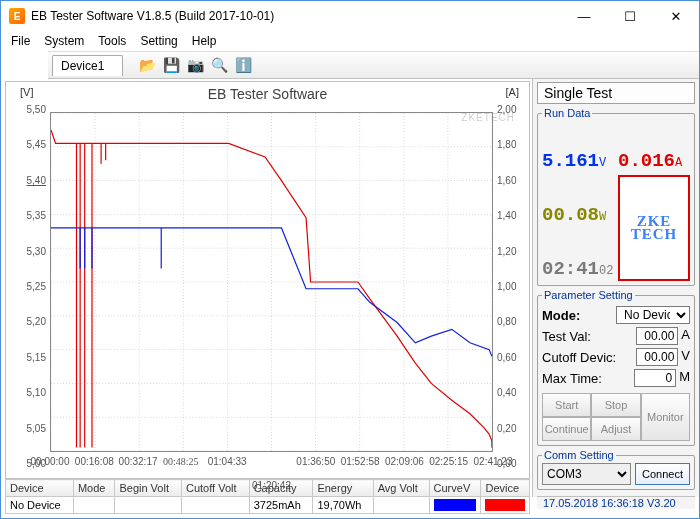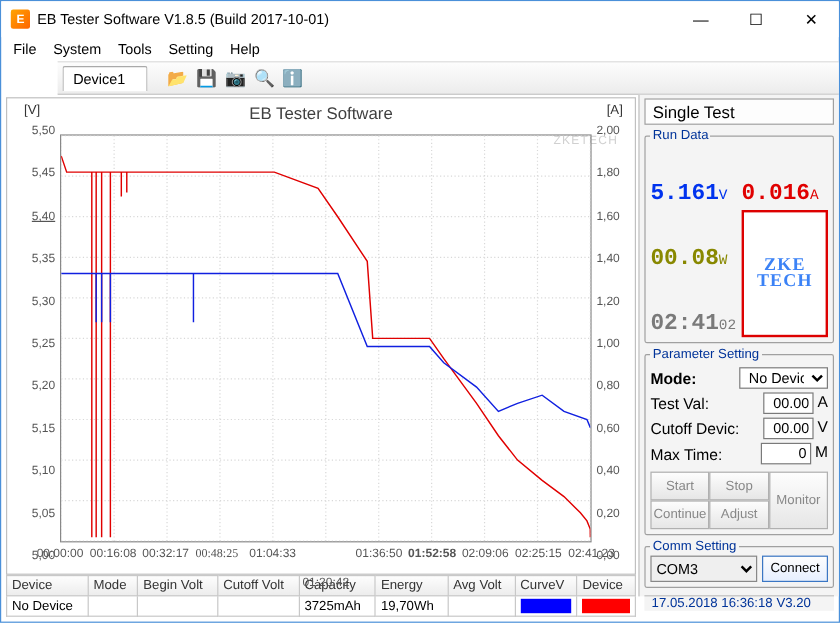--- a/index.html
+++ b/index.html
@@ -150,21 +150,21 @@
         </svg>
       </div>
       <div class="xaxis" id="xaxis">
           <div class="tick" style="top: 0px; left: calc(0% - 20px); width: 40px; text-align: center;">00:00:00</div>
           <div class="tick" style="top: 0px; left: calc(10% - 20px); width: 40px; text-align: center;">00:16:08</div>
           <div class="tick" style="top: 0px; left: calc(20% - 20px); width: 40px; text-align: left;">00:32:17</div>
           <div class="tick" style="top: 0px; left: calc(30% - 20px); width: 40px; text-align: left; font-family: Liberation Serif, serif;">00:48:25</div>
           <div class="tick" style="top: 0px; left: calc(40% - 20px); width: 40px; text-align: center;">01:04:33</div>
           <div class="tick" style="top: 0px; left: calc(50% - 20px); width: 40px; text-align: center; margin-top: 24px;">01:20:42</div>
           <div class="tick" style="top: 0px; left: calc(60% - 20px); width: 40px; text-align: center;">01:36:50</div>
-          <div class="tick" style="top: 0px; left: calc(70% - 20px); width: 40px; text-align: center; font-weight: bold;">01:52:58</div>
+          <div class="tick" style="top: 0px; left: calc(70% - 20px); width: 40px; text-align: center;">01:52:58</div>
           <div class="tick" style="top: 0px; left: calc(80% - 20px); width: 40px; text-align: center;">02:09:06</div>
           <div class="tick" style="top: 0px; left: calc(90% - 20px); width: 40px; text-align: center;">02:25:15</div>
           <div class="tick" style="top: 0px; left: calc(100% - 20px); width: 40px; text-align: center;">02:41:23</div>
         </div>
     </div>
 
     <table class="data">
       <tbody>
           <tr id="thead">
             <th>Device</th>

